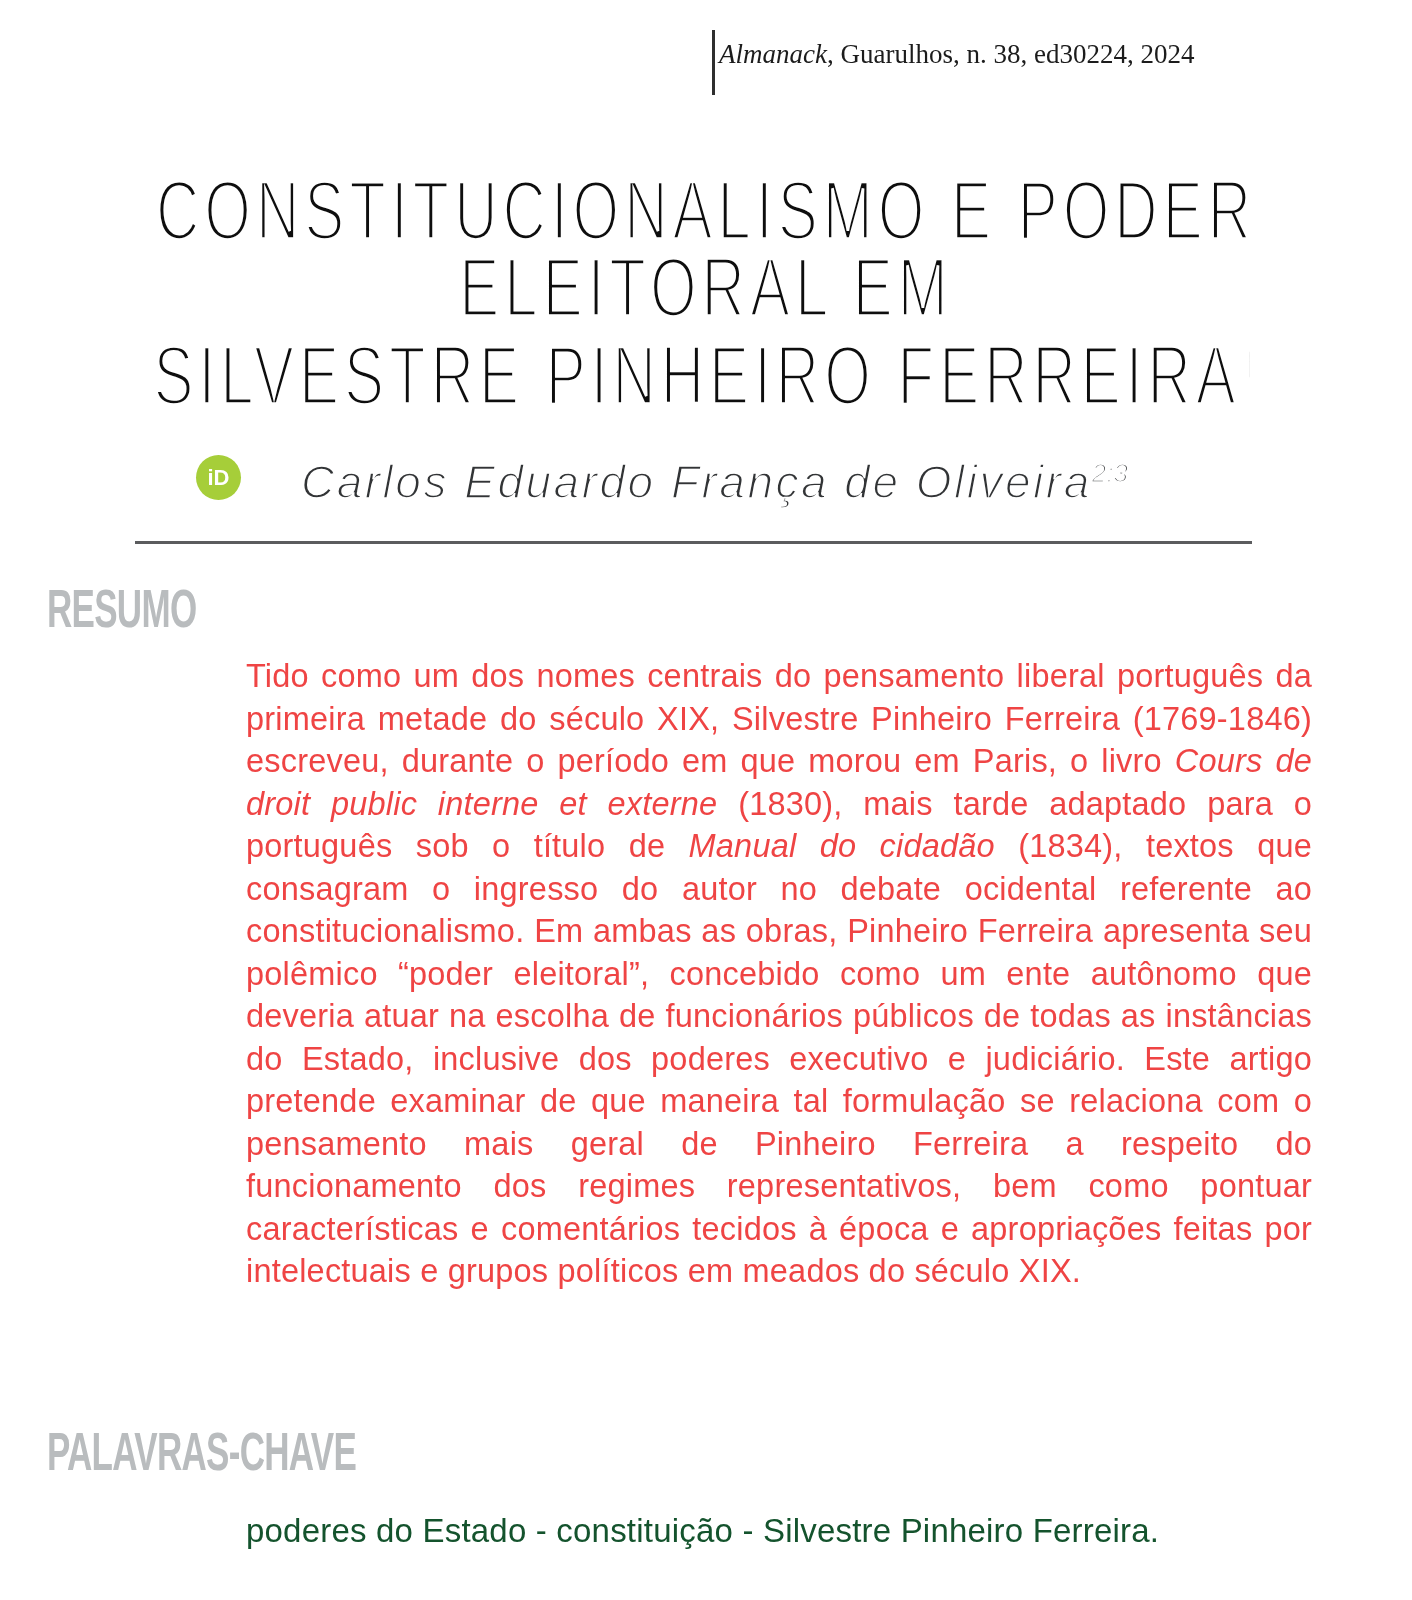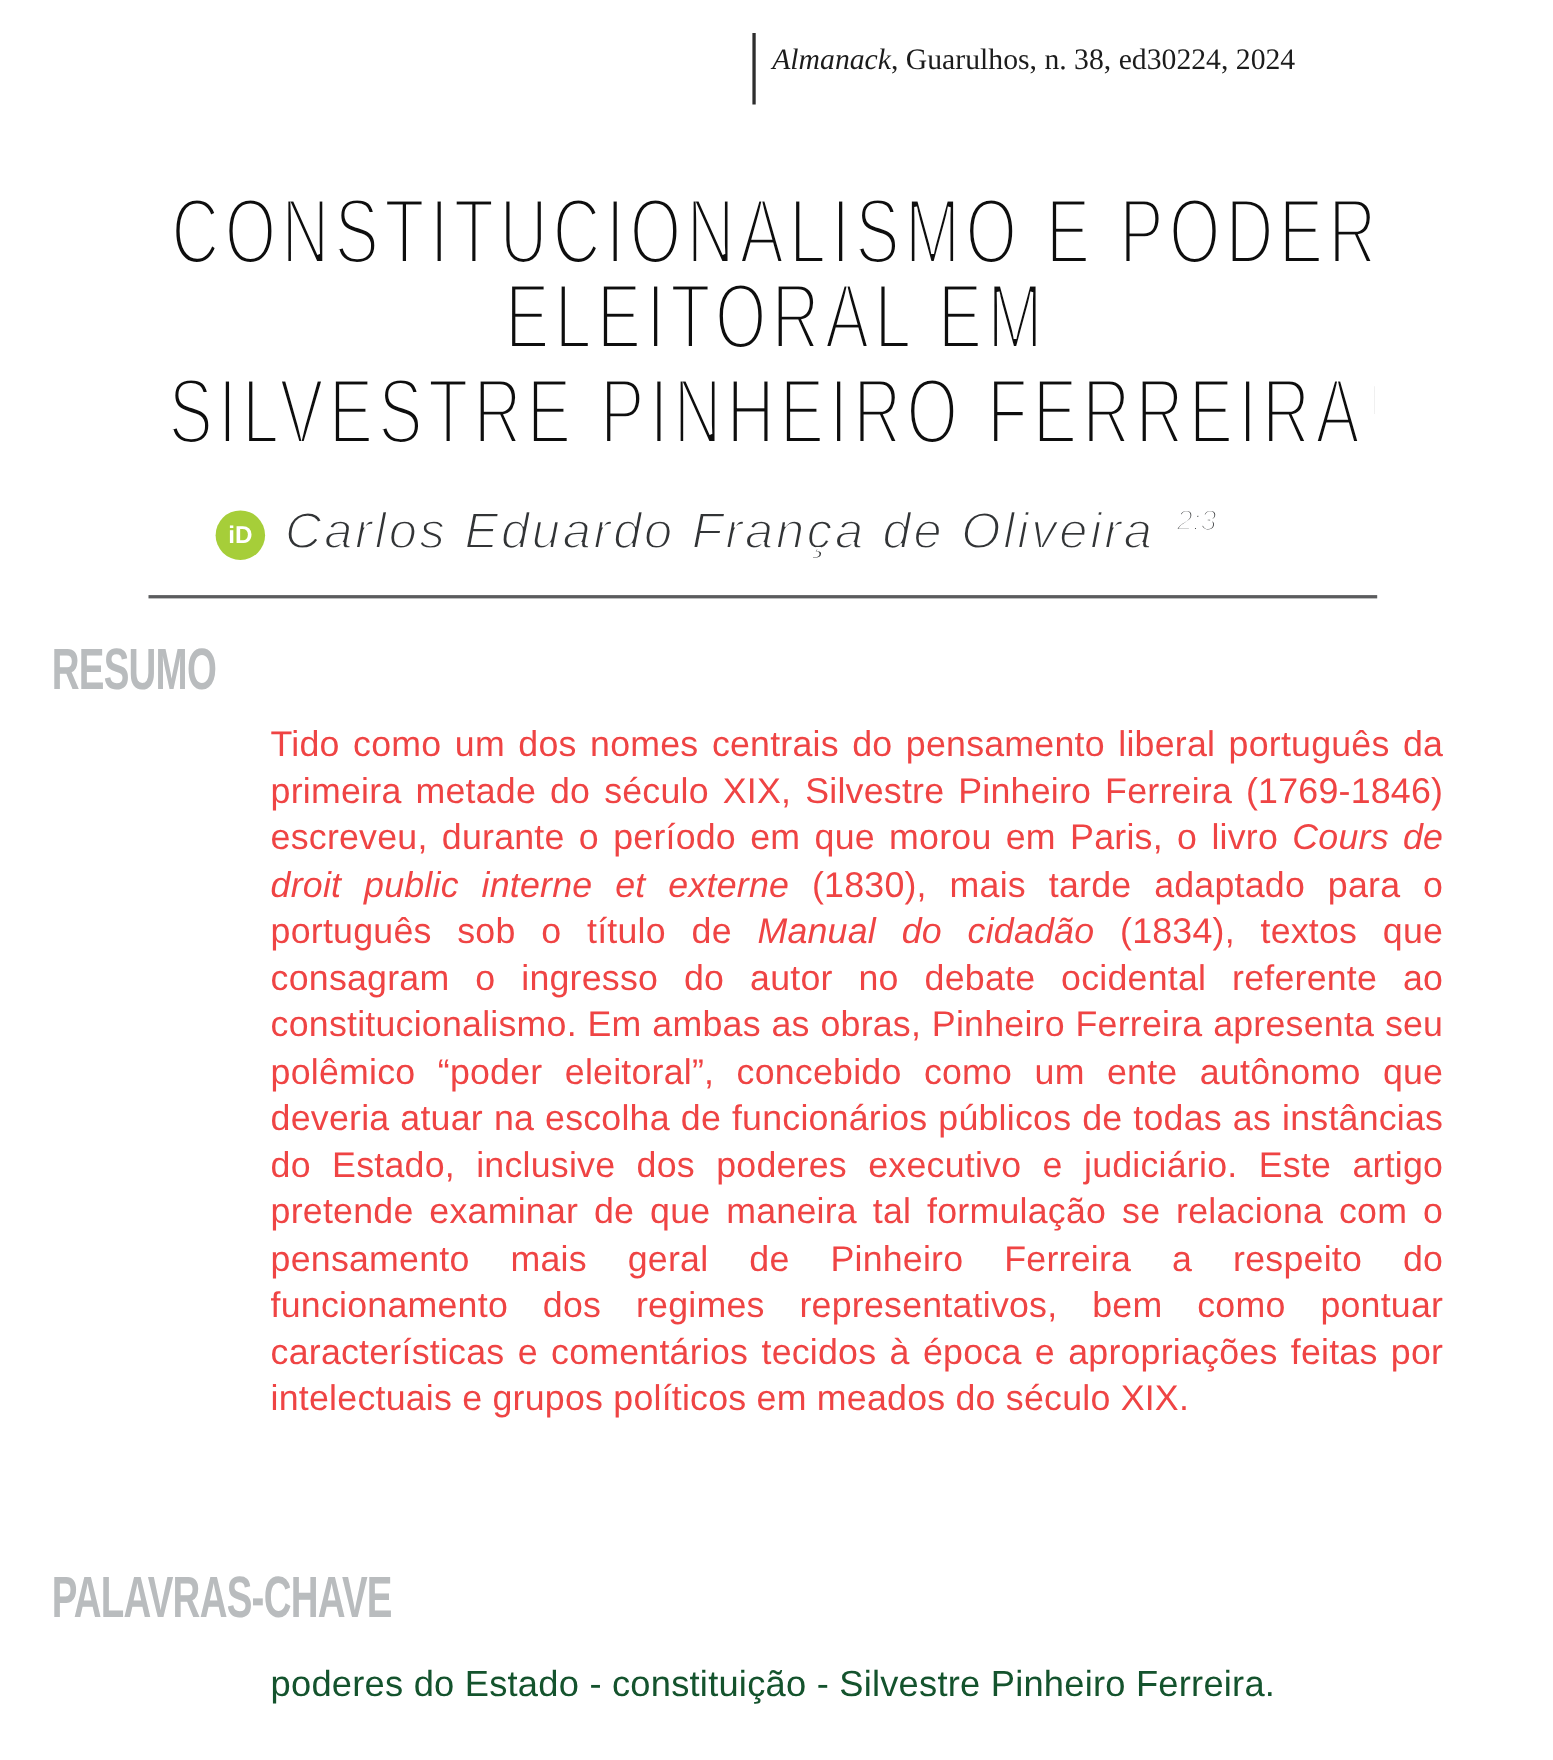--- a/index.html
+++ b/index.html
@@ -9,24 +9,24 @@
     height:1600px;
     background:#ffffff;
     overflow:hidden;
     font-family:"Liberation Sans", sans-serif;
     color:#3a3c3e;
   }
 
   
   .journal-ref{
     position:absolute;
-    left:684px;
+    left:712px;
     top:30px;
     border-left:3px solid #2e2e2e;
-    padding:6px 0 22px 15px;
+    padding:6px 0 22px 4px;
     font-family:"Liberation Serif", serif;
     font-size:27px;
     line-height:37px;
     color:#1c1c1c;
     white-space:nowrap;
   }
   .journal-ref .jname{font-style:italic;}
 
   
   .title{
@@ -50,21 +50,22 @@
     letter-spacing:1px;
     vertical-align:18px;
   }
 
   
   .author-row{
     position:absolute;
     left:196px;
     top:455px;
     display:flex;
-    align-items:flex-end;
+    align-items:flex-start;
+    gap:42px;
   }
   .orcid-badge{
     width:45px;
     height:45px;
     border-radius:50%;
     background:#a6ce39;
     color:#ffffff;
     font-weight:bold;
     font-size:22px;
     line-height:45px;
@@ -78,21 +79,20 @@
     font-size:46px;
     letter-spacing:2.5px;
     color:#323436;
     -webkit-text-stroke:1.6px #ffffff;
     white-space:nowrap;
   }
   .author-name .footnote-sup{
     font-size:26px;
     vertical-align:16px;
     letter-spacing:0;
-    margin-left:20px;
   }
 
   
   .divider{
     position:absolute;
     left:135px;
     top:541px;
     width:1117px;
     height:3px;
     background:#5b5c5e;

